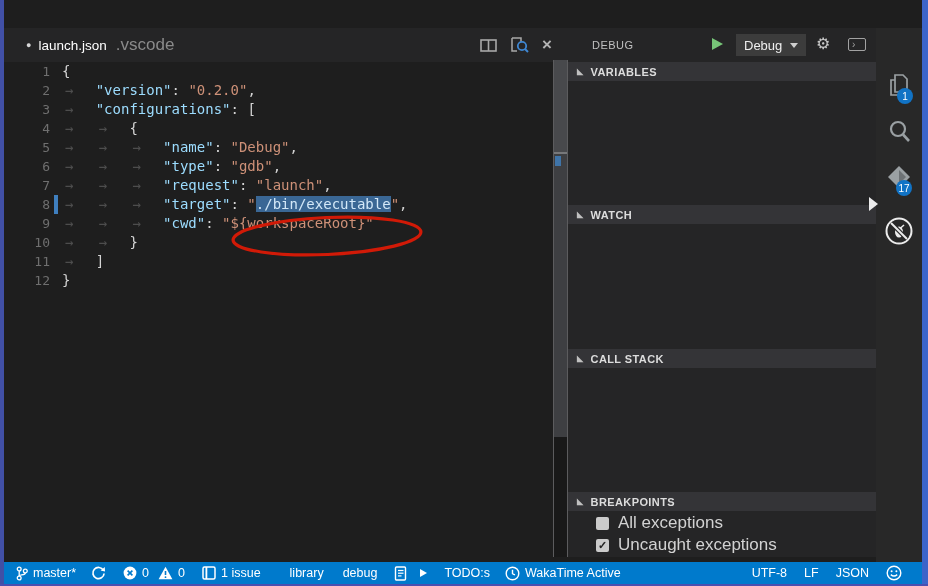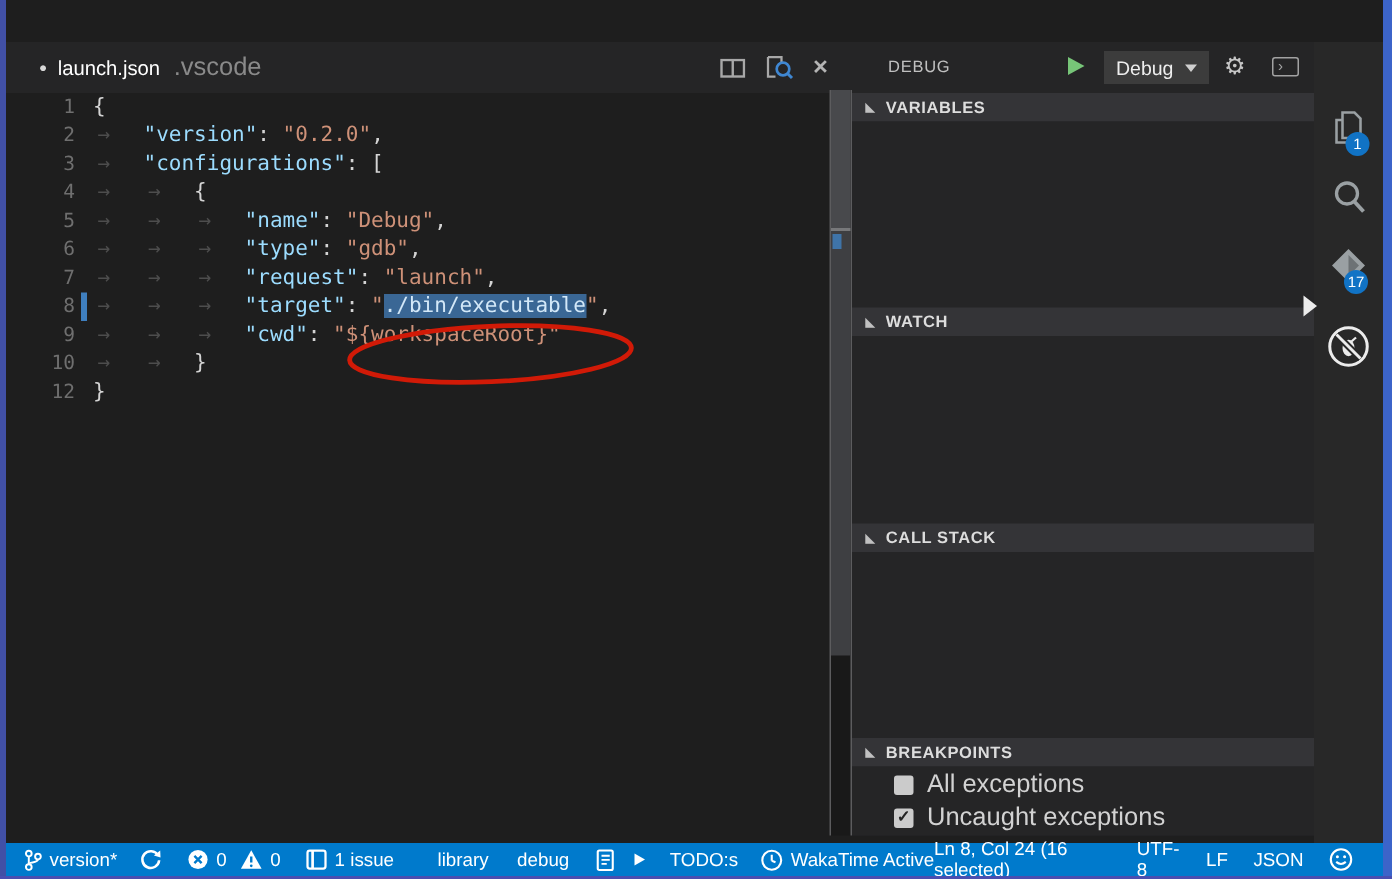--- a/index.html
+++ b/index.html
@@ -155,20 +155,24 @@
           </div>
           <div class="code-line">
             <div class="gutter">9</div>
             <div class="codetext"><span class="tabch">→</span><span class="tabch">→</span><span class="tabch">→</span><span class="tok k">"cwd"</span><span class="tok p">: </span><span class="tok s">"${workspaceRoot}"</span></div>
           </div>
           <div class="code-line">
             <div class="gutter">10</div>
             <div class="codetext"><span class="tabch">→</span><span class="tabch">→</span><span class="tok p">}</span></div>
           </div>
           <div class="code-line">
+            <div class="gutter">11</div>
+            <div class="codetext"><span class="tabch">→</span><span class="tok p">]</span></div>
+          </div>
+          <div class="code-line">
             <div class="gutter">12</div>
             <div class="codetext"><span class="tok p">}</span></div>
           </div>
         </div>
       <svg class="ellipse-svg" width="208" height="54" viewBox="0 0 208 54">
         <ellipse cx="100" cy="26" rx="94" ry="18.5" fill="none" stroke="#d11a07" stroke-width="3.2" transform="rotate(-2.5 100 26)"></ellipse>
       </svg>
     </div>
     <div class="cursor-bar"></div>
   </div>
@@ -259,21 +263,21 @@
 
   <div class="statusbar">
     <span class="sb-item" style="margin-left:12px;">
       <svg width="12" height="15" viewBox="0 0 12 15">
           <circle cx="3.2" cy="3" r="1.9" fill="none" stroke="#fff" stroke-width="1.3"></circle>
           <circle cx="3.2" cy="12" r="1.9" fill="none" stroke="#fff" stroke-width="1.3"></circle>
           <circle cx="9.3" cy="5" r="1.9" fill="none" stroke="#fff" stroke-width="1.3"></circle>
           <line x1="3.2" y1="4.9" x2="3.2" y2="10.1" stroke="#fff" stroke-width="1.3"></line>
           <path d="M9.3 6.9 C9.3 9.6 3.2 8.4 3.2 10" fill="none" stroke="#fff" stroke-width="1.3"></path>
         </svg>
-      <span>version*</span>
+      <span>master*</span>
     </span>
     <span class="sb-item" style="margin-left:15px;">
       <svg width="15" height="15" viewBox="0 0 15 15">
           <path d="M12.4 4.3 A5.6 5.6 0 1 0 13.1 7.5" fill="none" stroke="#fff" stroke-width="1.7"></path>
           <polygon points="13.8,1 14,5.6 9.6,4.4" fill="#fff"></polygon>
         </svg>
     </span>
     <span class="sb-item" style="margin-left:17px;">
       <svg width="14" height="14" viewBox="0 0 14 14">
           <circle cx="7" cy="7" r="6.4" fill="#fff"></circle>
@@ -311,21 +315,20 @@
       </span>
     <span class="sb-item" style="margin-left:17px;">TODO:s</span>
     <span class="sb-item" style="margin-left:15px;">
       <svg width="15" height="15" viewBox="0 0 15 15">
           <circle cx="7.5" cy="7.5" r="6.3" fill="none" stroke="#fff" stroke-width="1.4"></circle>
           <path d="M7.5 7.9 L7.5 3.8 M7.5 7.9 L10 8.8" fill="none" stroke="#fff" stroke-width="1.4"></path>
         </svg>
       <span>WakaTime Active</span>
     </span>
     <span class="sb-right">
-      <span>Ln 8, Col 24 (16 selected)</span>
       <span>UTF-8</span>
       <span>LF</span>
       <span>JSON</span>
       <span>
         <svg width="16" height="16" viewBox="0 0 16 16">
             <circle cx="8" cy="8" r="6.8" fill="none" stroke="#fff" stroke-width="1.4"></circle>
             <circle cx="5.6" cy="6.2" r="1" fill="#fff"></circle>
             <circle cx="10.4" cy="6.2" r="1" fill="#fff"></circle>
             <path d="M4.8 9.6 Q8 12.4 11.2 9.6" fill="none" stroke="#fff" stroke-width="1.4"></path>
           </svg>

